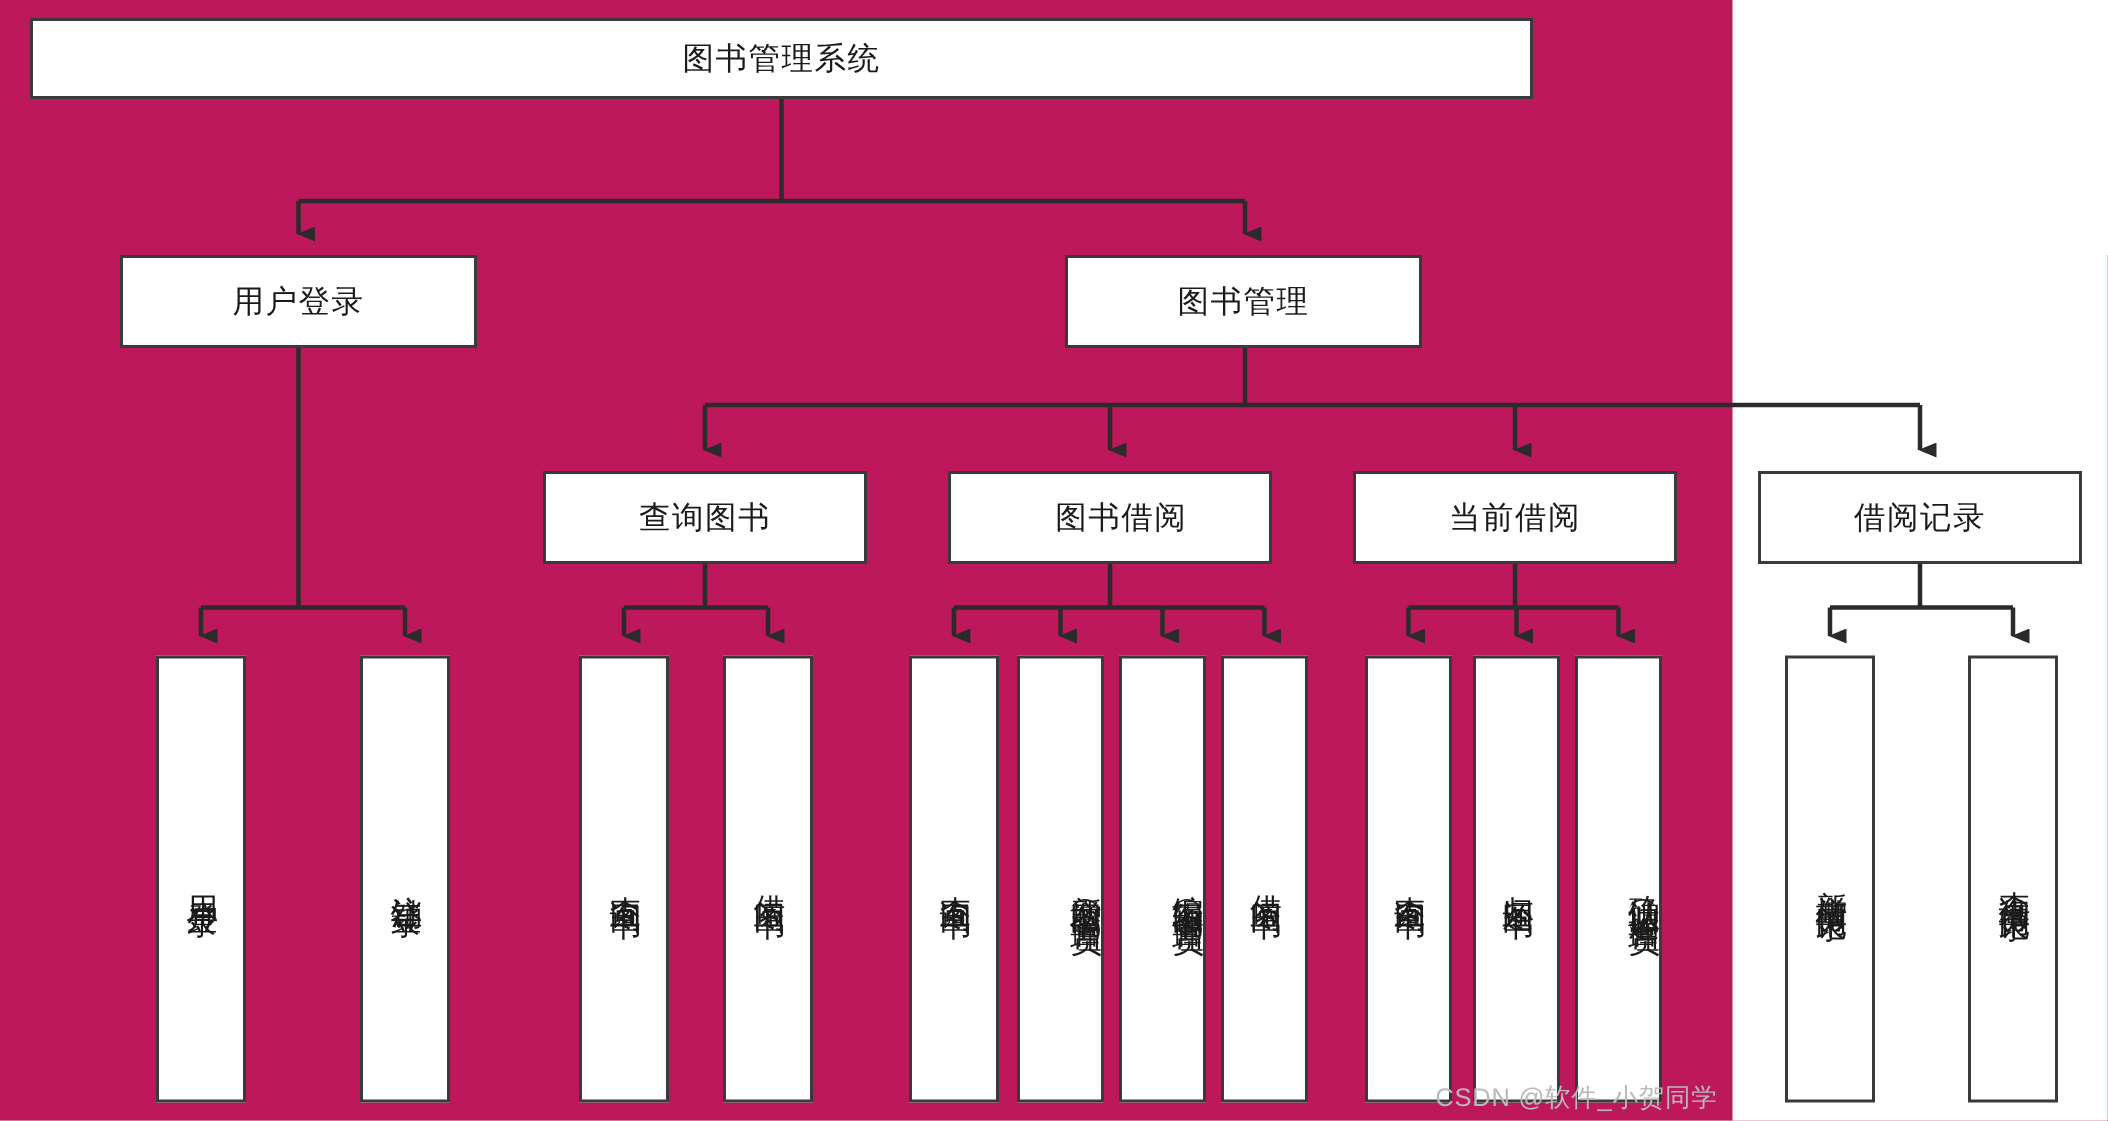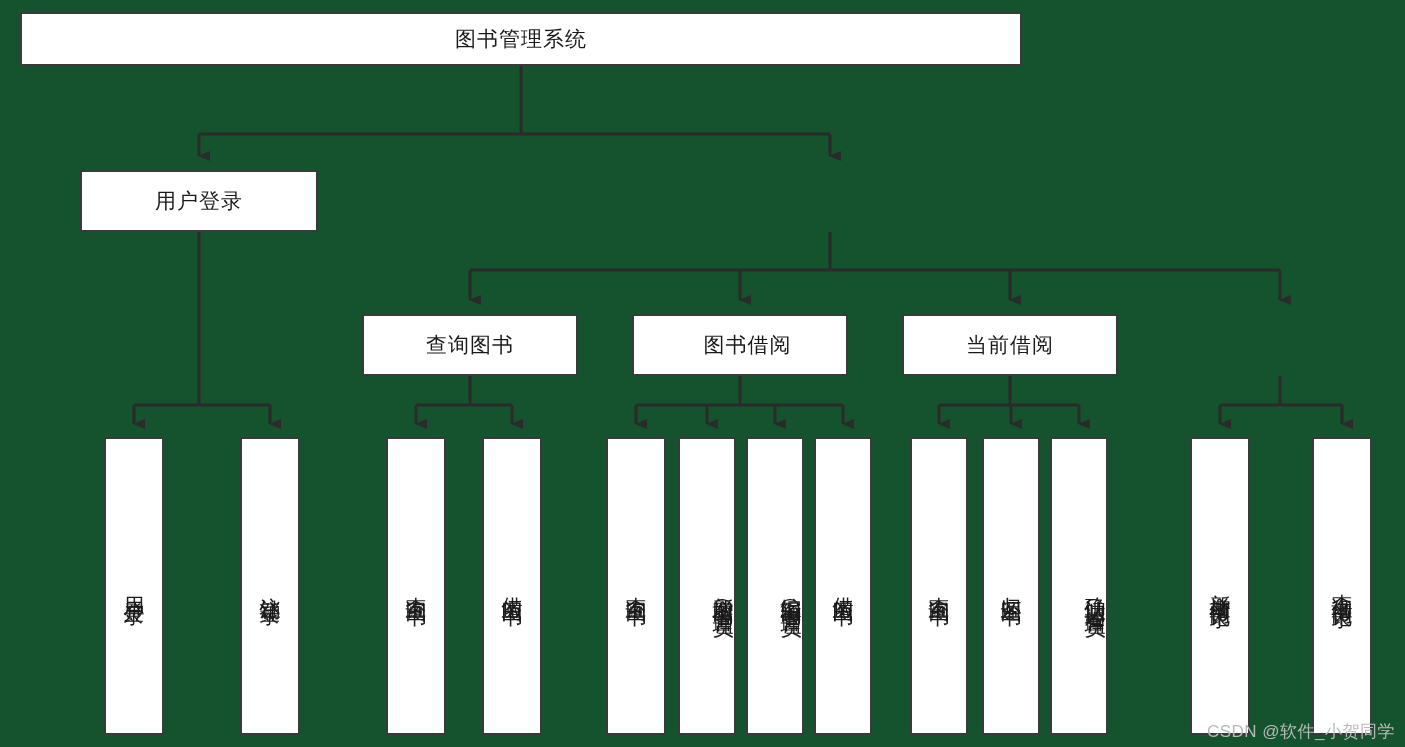--- a/index.html
+++ b/index.html
@@ -1,18 +1,18 @@
 <!DOCTYPE html>
 <html><head>
 <meta charset="utf-8">
 <style>
   html,body{margin:0;padding:0;background:#ffffff;}
   body{width:1405px;height:747px;overflow:hidden;
        font-family:"Liberation Sans","DejaVu Sans",sans-serif;}
-  #stage{position:relative;width:1405px;height:747px;background:#14532d;}
+  #stage{position:relative;width:1155px;height:747px;background:#be185d;}
   svg#wires{position:absolute;left:0;top:0;width:1405px;height:747px;}
   .node{position:absolute;box-sizing:border-box;background:#ffffff;
         border:2.5px solid #3a3a3a;display:flex;align-items:center;
         justify-content:center;color:#1a1a1a;}
   .node.h{font-size:21px;letter-spacing:1px;}
   .node.v{writing-mode:vertical-rl;text-orientation:upright;
           font-size:21px;letter-spacing:3px;align-items:flex-start;
           justify-content:center;padding-top:14px;line-height:1.05;}
   .node.v.mid{align-items:center;padding-top:0;}
   .wm{position:absolute;right:10px;bottom:4px;font-size:17px;
@@ -73,29 +73,35 @@
     </g>
   </svg>
 
   <div class="node h" style="left:20px;top:12px;width:1002px;height:54px;">
     <span>图书管理系统</span>
   </div>
 
   <div class="node h" style="left:80px;top:170px;width:238px;height:62px;">
     <span>用户登录</span>
   </div>
+  <div class="node h" style="left:710px;top:170px;width:238px;height:62px;">
+    <span>图书管理</span>
+  </div>
 
   <div class="node h" style="left:362px;top:314px;width:216px;height:62px;">
     <span>查询图书</span>
   </div>
   <div class="node h" style="left:632px;top:314px;width:216px;height:62px;padding-left:15px;">
     <span>图书借阅</span>
   </div>
   <div class="node h" style="left:902px;top:314px;width:216px;height:62px;font-family:Liberation Serif, serif;">
     <span>当前借阅</span>
+  </div>
+  <div class="node h" style="left:1172px;top:314px;width:216px;height:62px;">
+    <span>借阅记录</span>
   </div>
 
   <div class="node v mid" style="left:104px;top:437px;width:60px;height:298px;">
     <span>用户登录</span>
   </div>
   <div class="node v mid" style="left:240px;top:437px;width:60px;height:298px;">
     <span>注销登录</span>
   </div>
 
   <div class="node v mid" style="left:386px;top:437px;width:60px;height:298px;">

